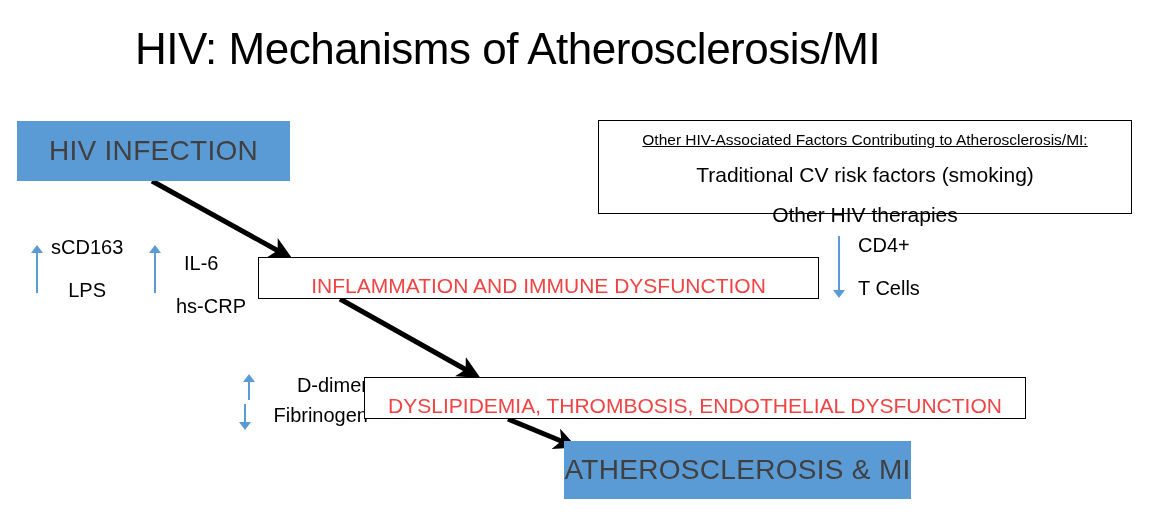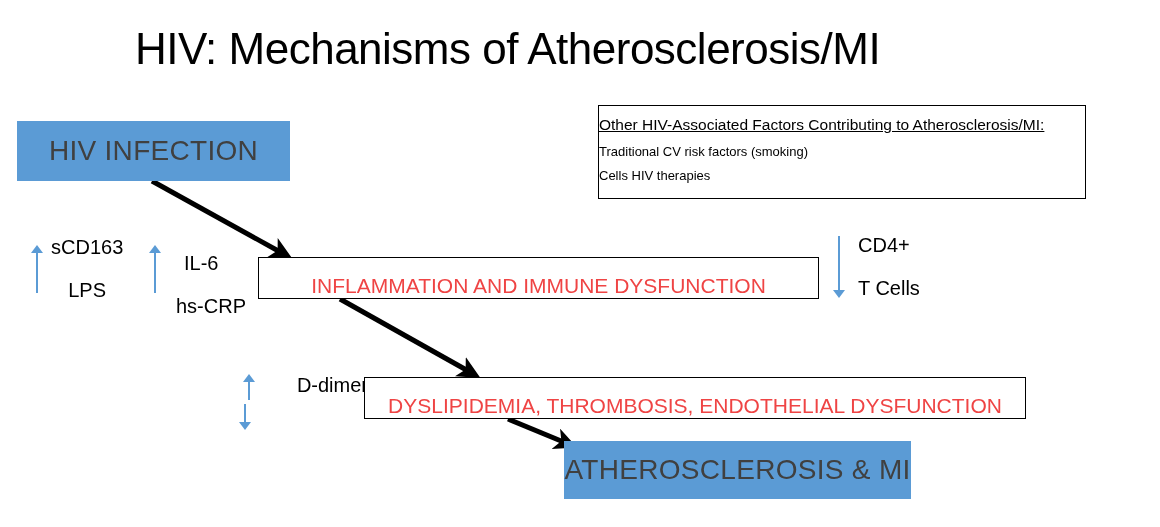--- a/index.html
+++ b/index.html
@@ -80,37 +80,38 @@
     left: 364px;
     top: 377px;
     width: 660px;
     height: 40px;
   }
 
   
   #box-other-factors {
     position: absolute;
     left: 598px;
-    top: 105px;
-    width: 488px;
+    top: 120px;
+    width: 534px;
     height: 94px;
     background: #ffffff;
     border: 1.5px solid #000000;
     box-sizing: border-box;
     padding-top: 5px;
+    text-align: center;
     color: #000000;
   }
   #box-other-factors .of-heading {
     font-size: 15.5px;
     text-decoration: underline;
     line-height: 1.85;
     white-space: nowrap;
   }
   #box-other-factors .of-line {
-    font-size: 13px;
+    font-size: 21px;
     line-height: 1.9;
     white-space: nowrap;
   }
 
   
   .marker-group {
     position: absolute;
     display: flex;
     align-items: center;
     color: #000000;
@@ -219,21 +220,21 @@
     <line x1="508" y1="419" x2="566" y2="443" stroke="#000000" stroke-width="5" marker-end="url(#ah)"></line>
   </svg>
 
   <div class="bluebox" id="box-hiv-infection">
     <span>HIV INFECTION</span>
   </div>
 
   <div id="box-other-factors">
     <div class="of-heading">Other HIV-Associated  Factors Contributing  to Atherosclerosis/MI:</div>
     <div class="of-line">Traditional  CV risk factors (smoking)</div>
-    <div class="of-line">Cells HIV therapies</div>
+    <div class="of-line">Other HIV therapies</div>
   </div>
 
   <div class="marker-group" id="marker-scd163">
     <span class="arrow-v arrow-up">
       <span class="head"></span>
         <span class="shaft"></span>
     </span>
     <span class="marker-labels align-left">
       <span class="mlabel">sCD163</span>
       <span class="mlabel" style="text-align:center;">LPS</span>
@@ -272,20 +273,21 @@
         <span class="head"></span>
           <span class="shaft"></span>
       </span>
       <span class="mlabel">D-dimer</span>
     </div>
     <div class="coag-row row-fibrinogen">
       <span class="arrow-v arrow-down">
         <span class="shaft"></span>
           <span class="head"></span>
       </span>
+      <span class="mlabel">Fibrinogen</span>
     </div>
   </div>
 
   <div class="outlinebox" id="box-dyslipidemia">
     <span>DYSLIPIDEMIA, THROMBOSIS, ENDOTHELIAL DYSFUNCTION</span>
   </div>
 
   <div class="bluebox" id="box-atherosclerosis-mi">
     <span>ATHEROSCLEROSIS &amp;  MI</span>
   </div>

